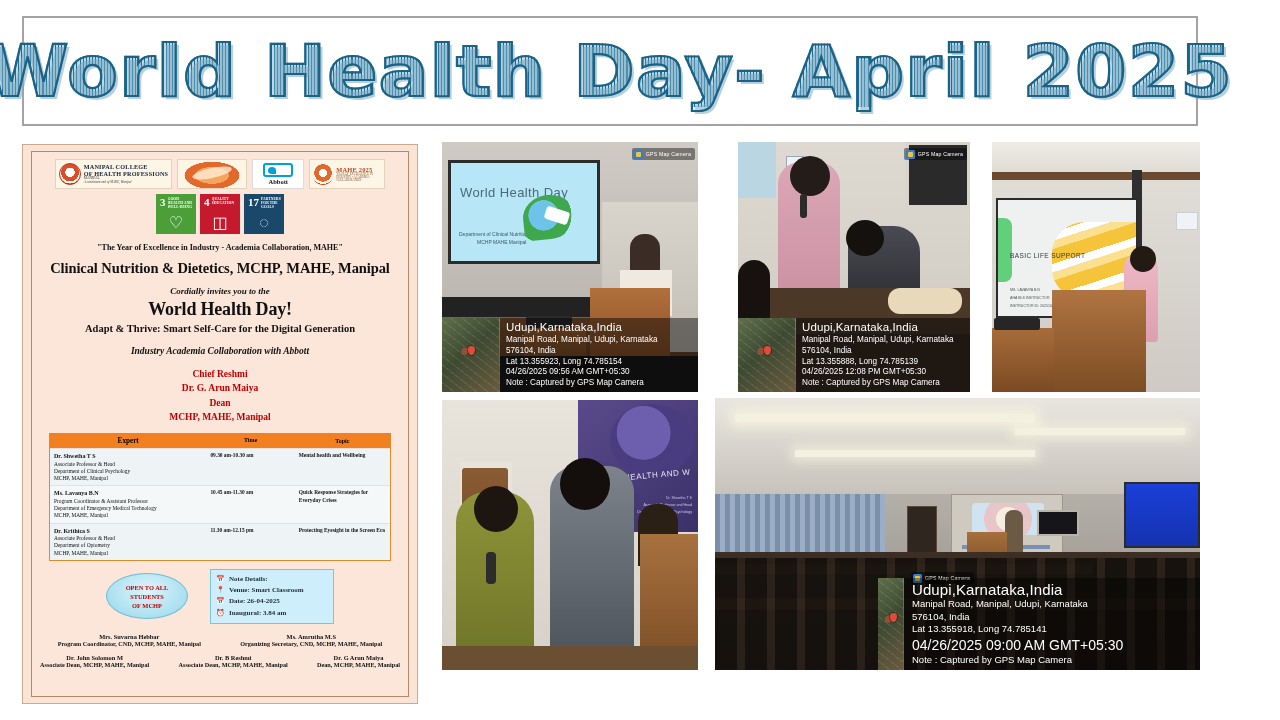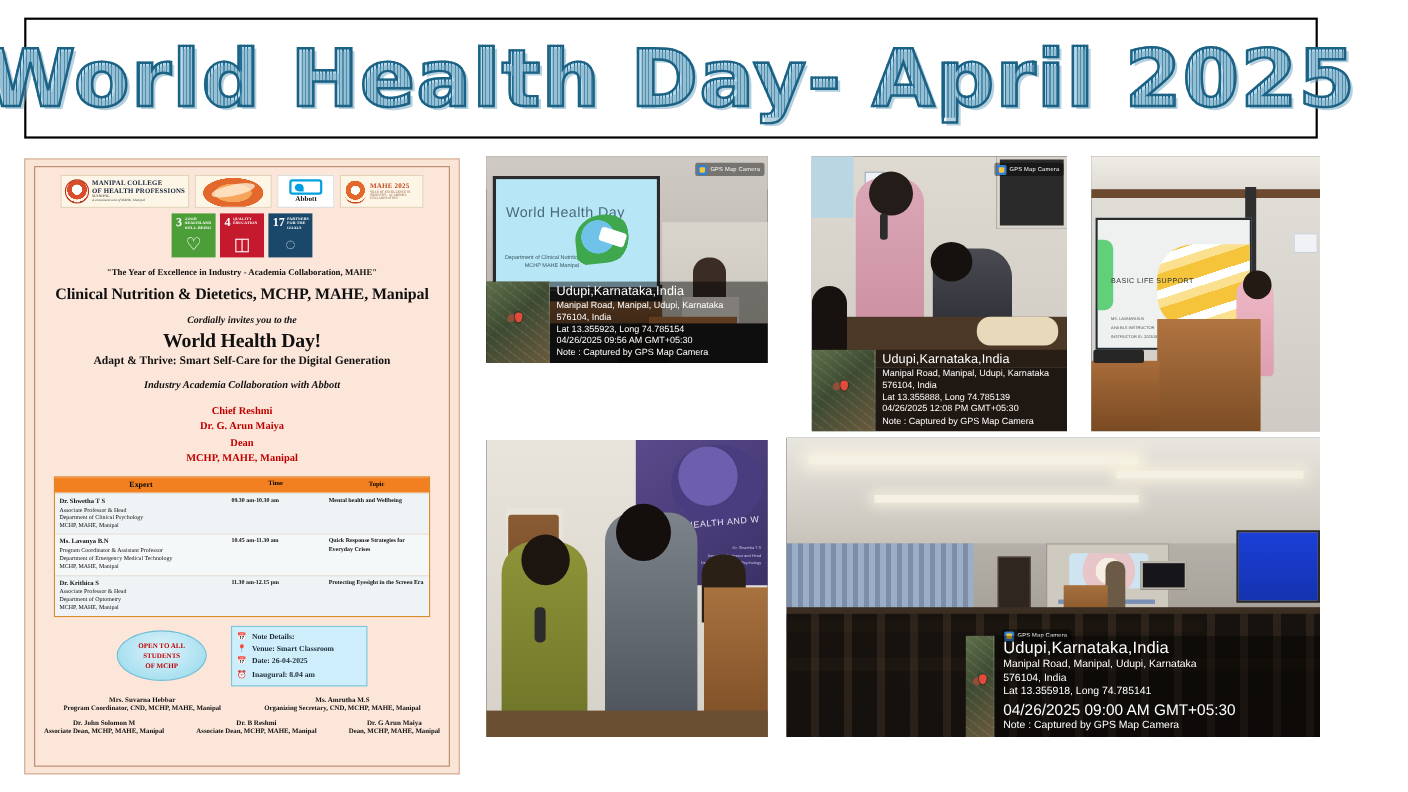--- a/index.html
+++ b/index.html
@@ -8,21 +8,21 @@
     background: #ffffff;
     font-family: "Liberation Sans", sans-serif;
     overflow: hidden;
   }
   .page { position: relative; width: 1280px; height: 720px; background: #fff; }
 
   
   .title-banner {
     position: absolute; left: 22px; top: 16px;
     width: 1176px; height: 110px;
-    border: 2px solid #000000; background: #fff;
+    border: 2px solid #a3a3a3; background: #fff;
     display: flex; align-items: center; justify-content: center;
   }
   .wordart {
     font-family: "DejaVu Sans", sans-serif;
     font-weight: 700;
     font-size: 72px;
     letter-spacing: 1px;
     line-height: 1;
     white-space: nowrap;
     background-image:
@@ -137,21 +137,21 @@
   .details .ic { font-size: 7px; width: 9px; text-align:center; }
 
   .sig { width: 100%; margin-top: 9px; }
   .sig2 { display:flex; justify-content: space-around; text-align:center; }
   .sig3 { display:flex; justify-content: space-between; text-align:center; margin-top: 7px; padding: 0 2px; }
   .sig .nm { font-size: 6.4px; font-weight:700; }
   .sig .rl { font-size: 6.2px; font-weight:700; }
 
   
   .photo { position:absolute; overflow:hidden; background:#222; }
-  .p1 { left: 442px; top: 142px; width: 256px; height: 188px; }
+  .p1 { left: 442px; top: 142px; width: 256px; height: 250px; }
   .p2 { left: 738px; top: 142px; width: 232px; height: 250px; }
   .p3 { left: 992px; top: 142px; width: 208px; height: 250px; }
   .p4 { left: 442px; top: 400px; width: 256px; height: 270px; }
   .p5 { left: 715px; top: 398px; width: 485px; height: 272px; }
 
   .room { position:absolute; inset:0; }
   
   .wall { position:absolute; left:0; right:0; top:0; height:62%; background: linear-gradient(#cfcbc4, #bdb9b2); }
   .ceil { position:absolute; left:0; right:0; top:0; height:16%; background: linear-gradient(#e6e3dd, #c9c5be); }
   .floorwood { position:absolute; left:0; right:0; bottom:0; height:38%; background: linear-gradient(#6b4a2e, #3a2516); }
@@ -315,21 +315,21 @@
           <div class="dr">
               <span class="ic">📍</span>
               <span>Venue:  Smart Classroom</span>
             </div>
           <div class="dr">
               <span class="ic">📅</span>
               <span>Date: 26-04-2025</span>
             </div>
           <div class="dr">
               <span class="ic">⏰</span>
-              <span>Inaugural:  8.04 am</span>
+              <span>Inaugural:  3.84 am</span>
             </div>
         </div>
       </div>
 
       <div class="sig">
         <div class="sig2">
           <div>
             <div class="nm">Mrs. Suvarna Hebbar</div>
             <div class="rl">Program Coordinator, CND, MCHP, MAHE, Manipal</div>
           </div>

